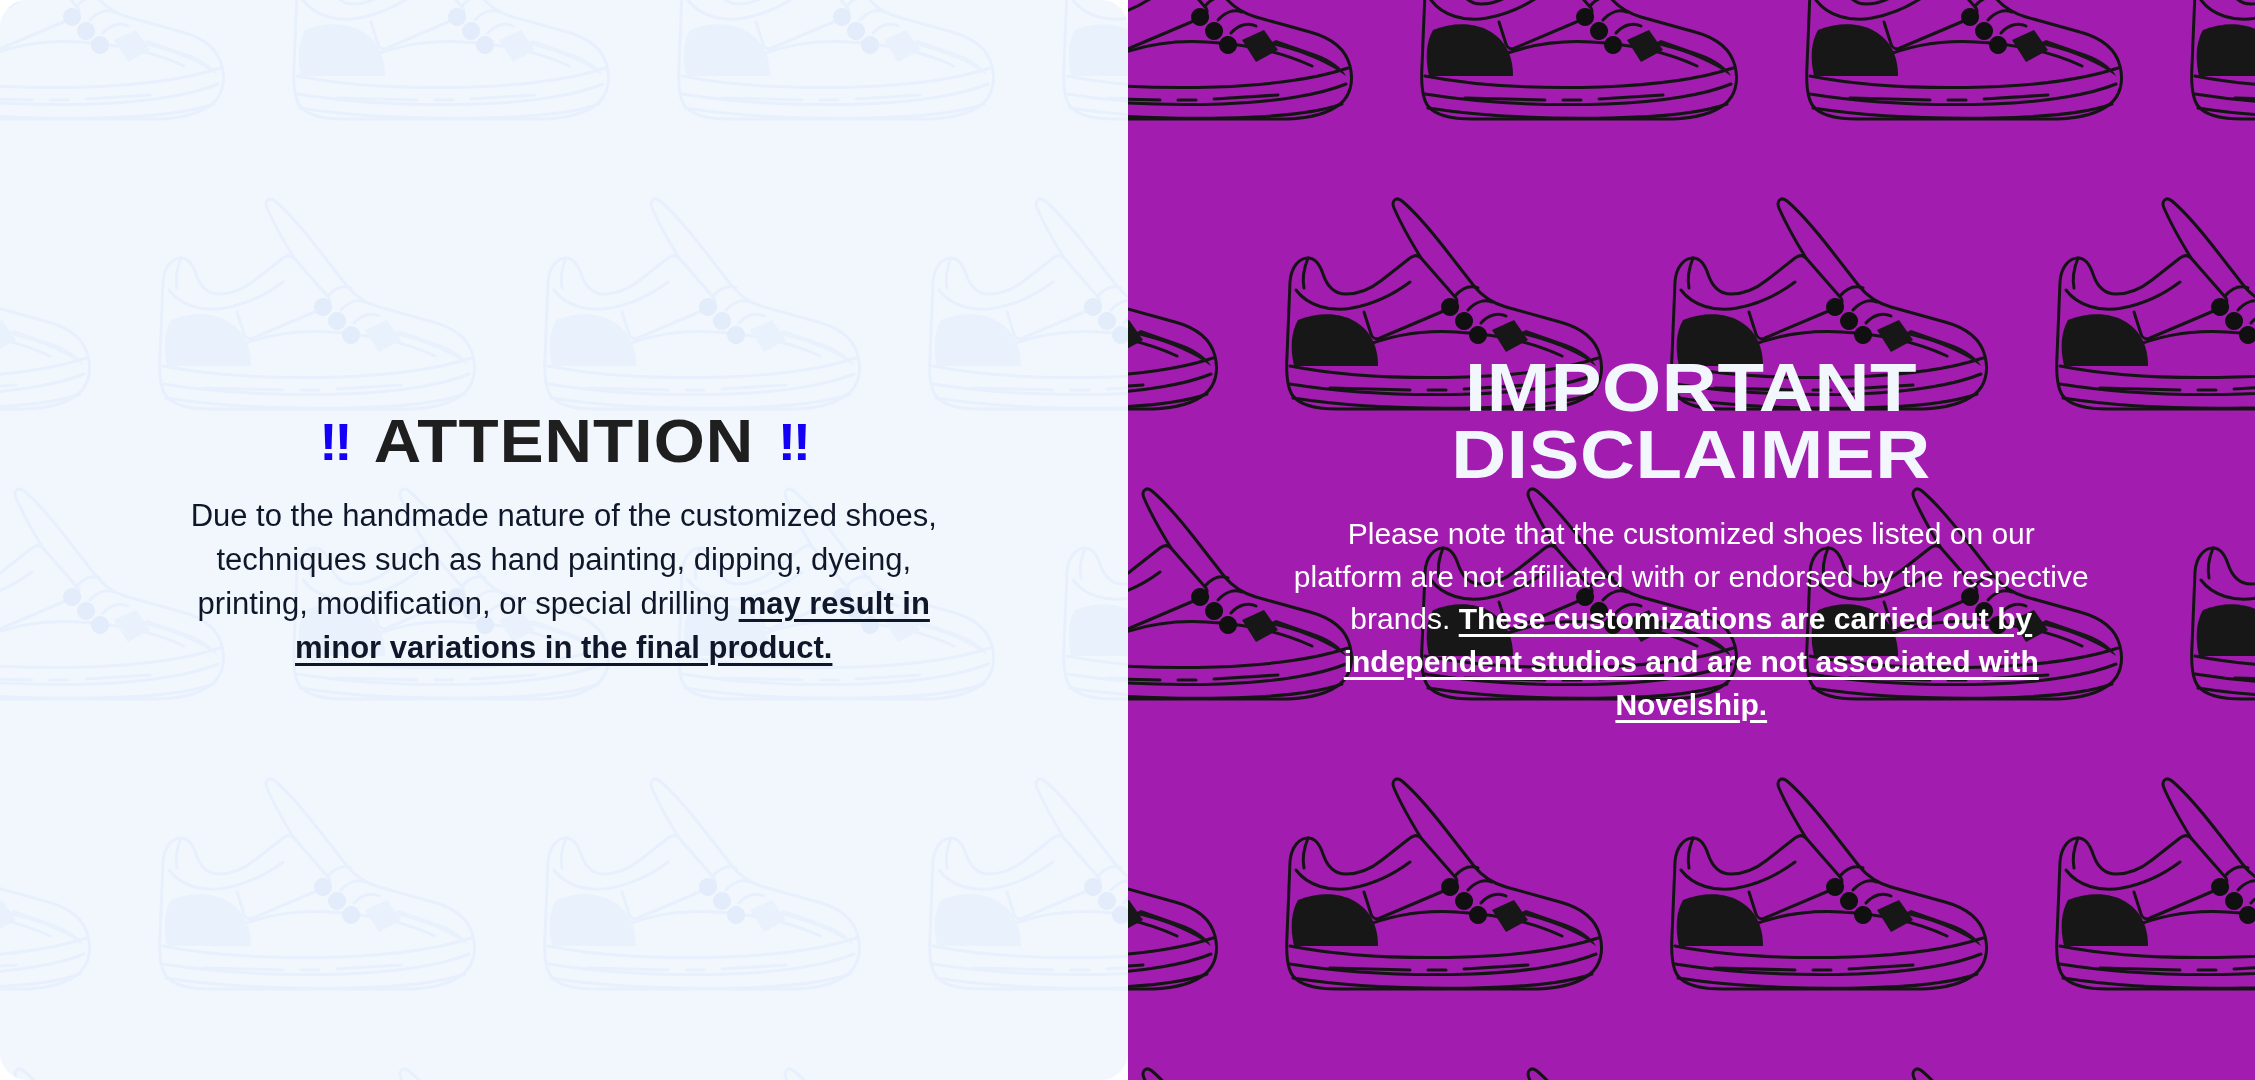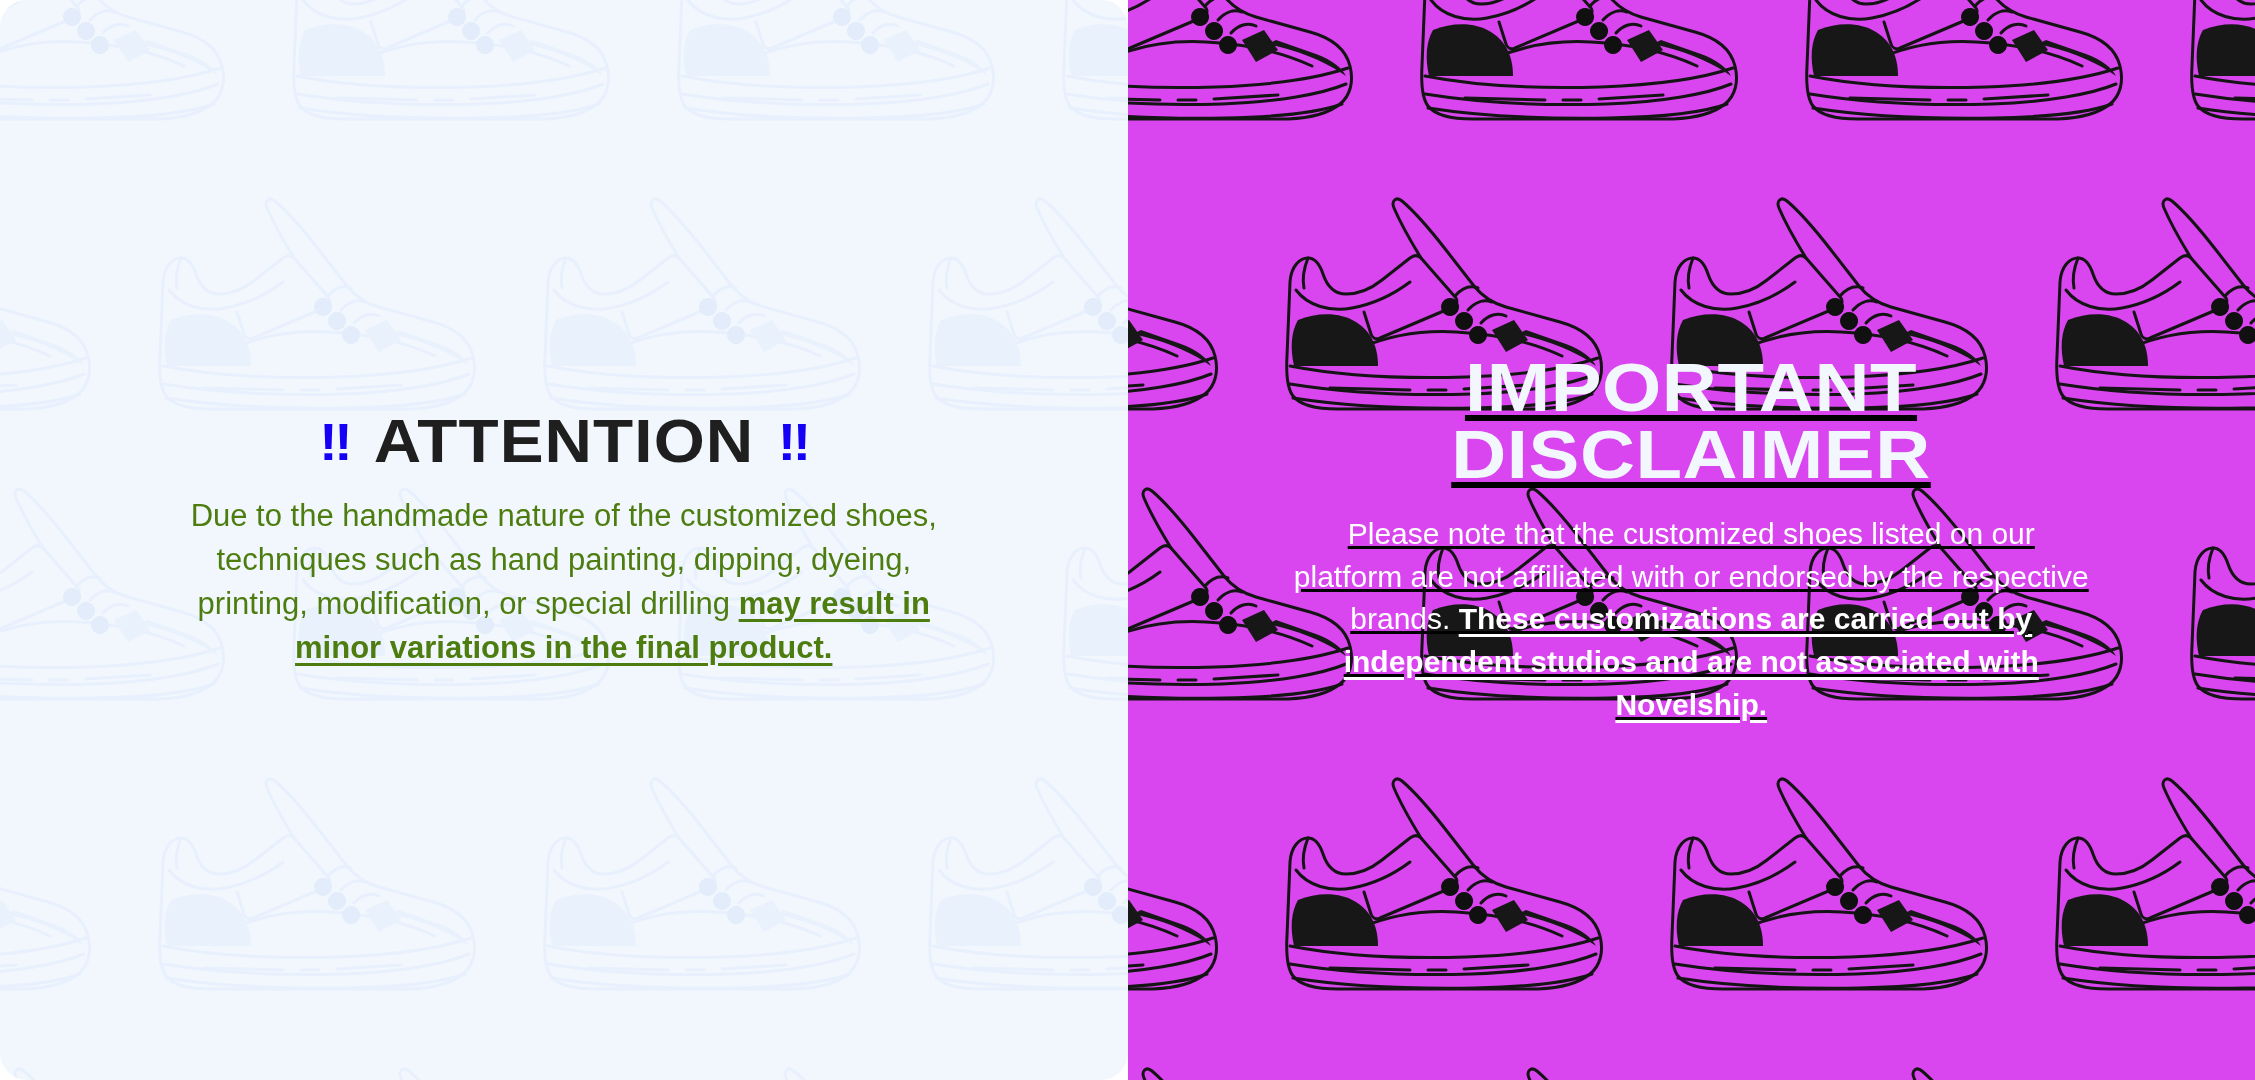--- a/index.html
+++ b/index.html
@@ -24,21 +24,21 @@
     position: relative;
     width: 50%;
     height: 100%;
     overflow: hidden;
     display: flex;
     align-items: center;
     justify-content: center;
   }
 
   .panel-light { background: #f2f7fe; border-radius: 27px; }
-  .panel-dark  { background: #d946ef; text-decoration: underline; }
+  .panel-dark  { background: #a21caf; }
 
   
   .pattern {
     position: absolute;
     inset: -120px -60px -120px -60px;
     pointer-events: none;
     z-index: 0;
   }
   .pattern .row {
     position: absolute;
@@ -90,21 +90,21 @@
     letter-spacing: 0.5px;
     transform: scaleX(1.12);
     margin-bottom: 26px;
   }
 
   .body-text {
     font-size: 31px;
     line-height: 1.42;
     margin: 0 auto;
   }
-  .body-light { color: #4d7c0f; width: 810px; }
+  .body-light { color: #0f172a; width: 810px; }
   .body-dark  { color: #ffffff; width: 800px; font-size: 30px; }
 
   .body-text .emph {
     font-weight: 700;
     text-decoration: underline;
     text-underline-offset: 5px;
     text-decoration-thickness: 2.5px;
   }
 </style>
 </head>

